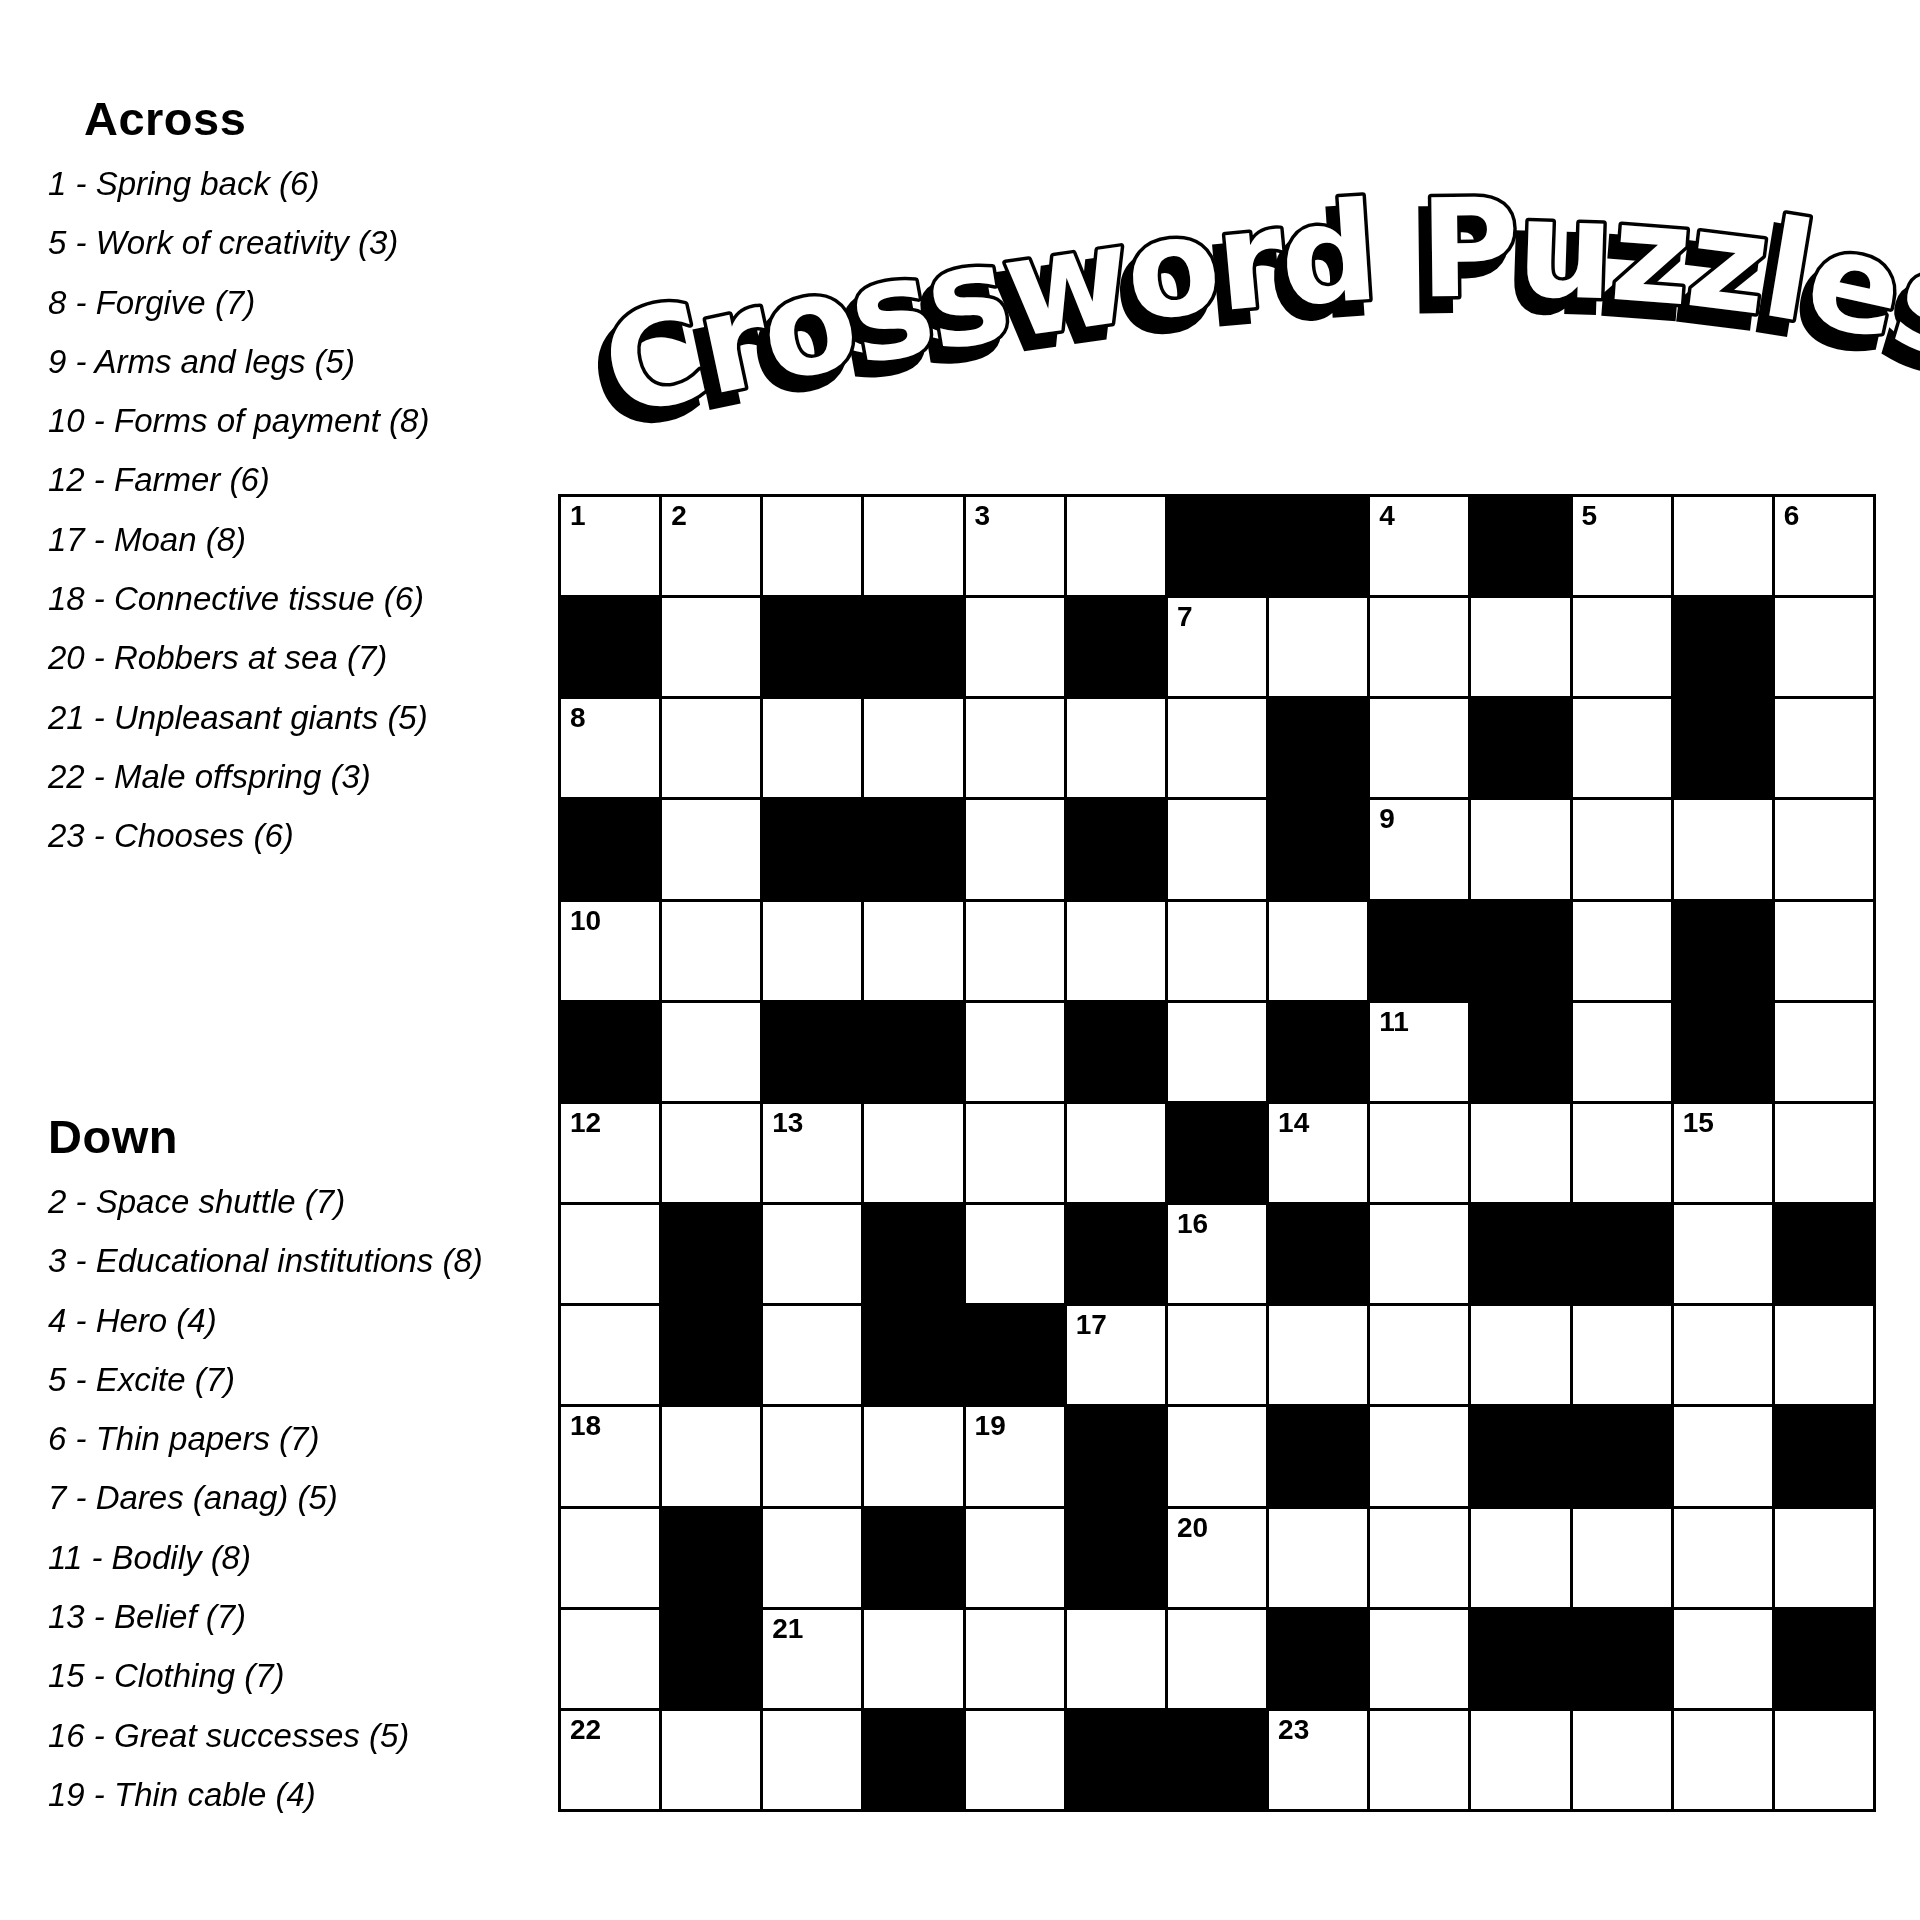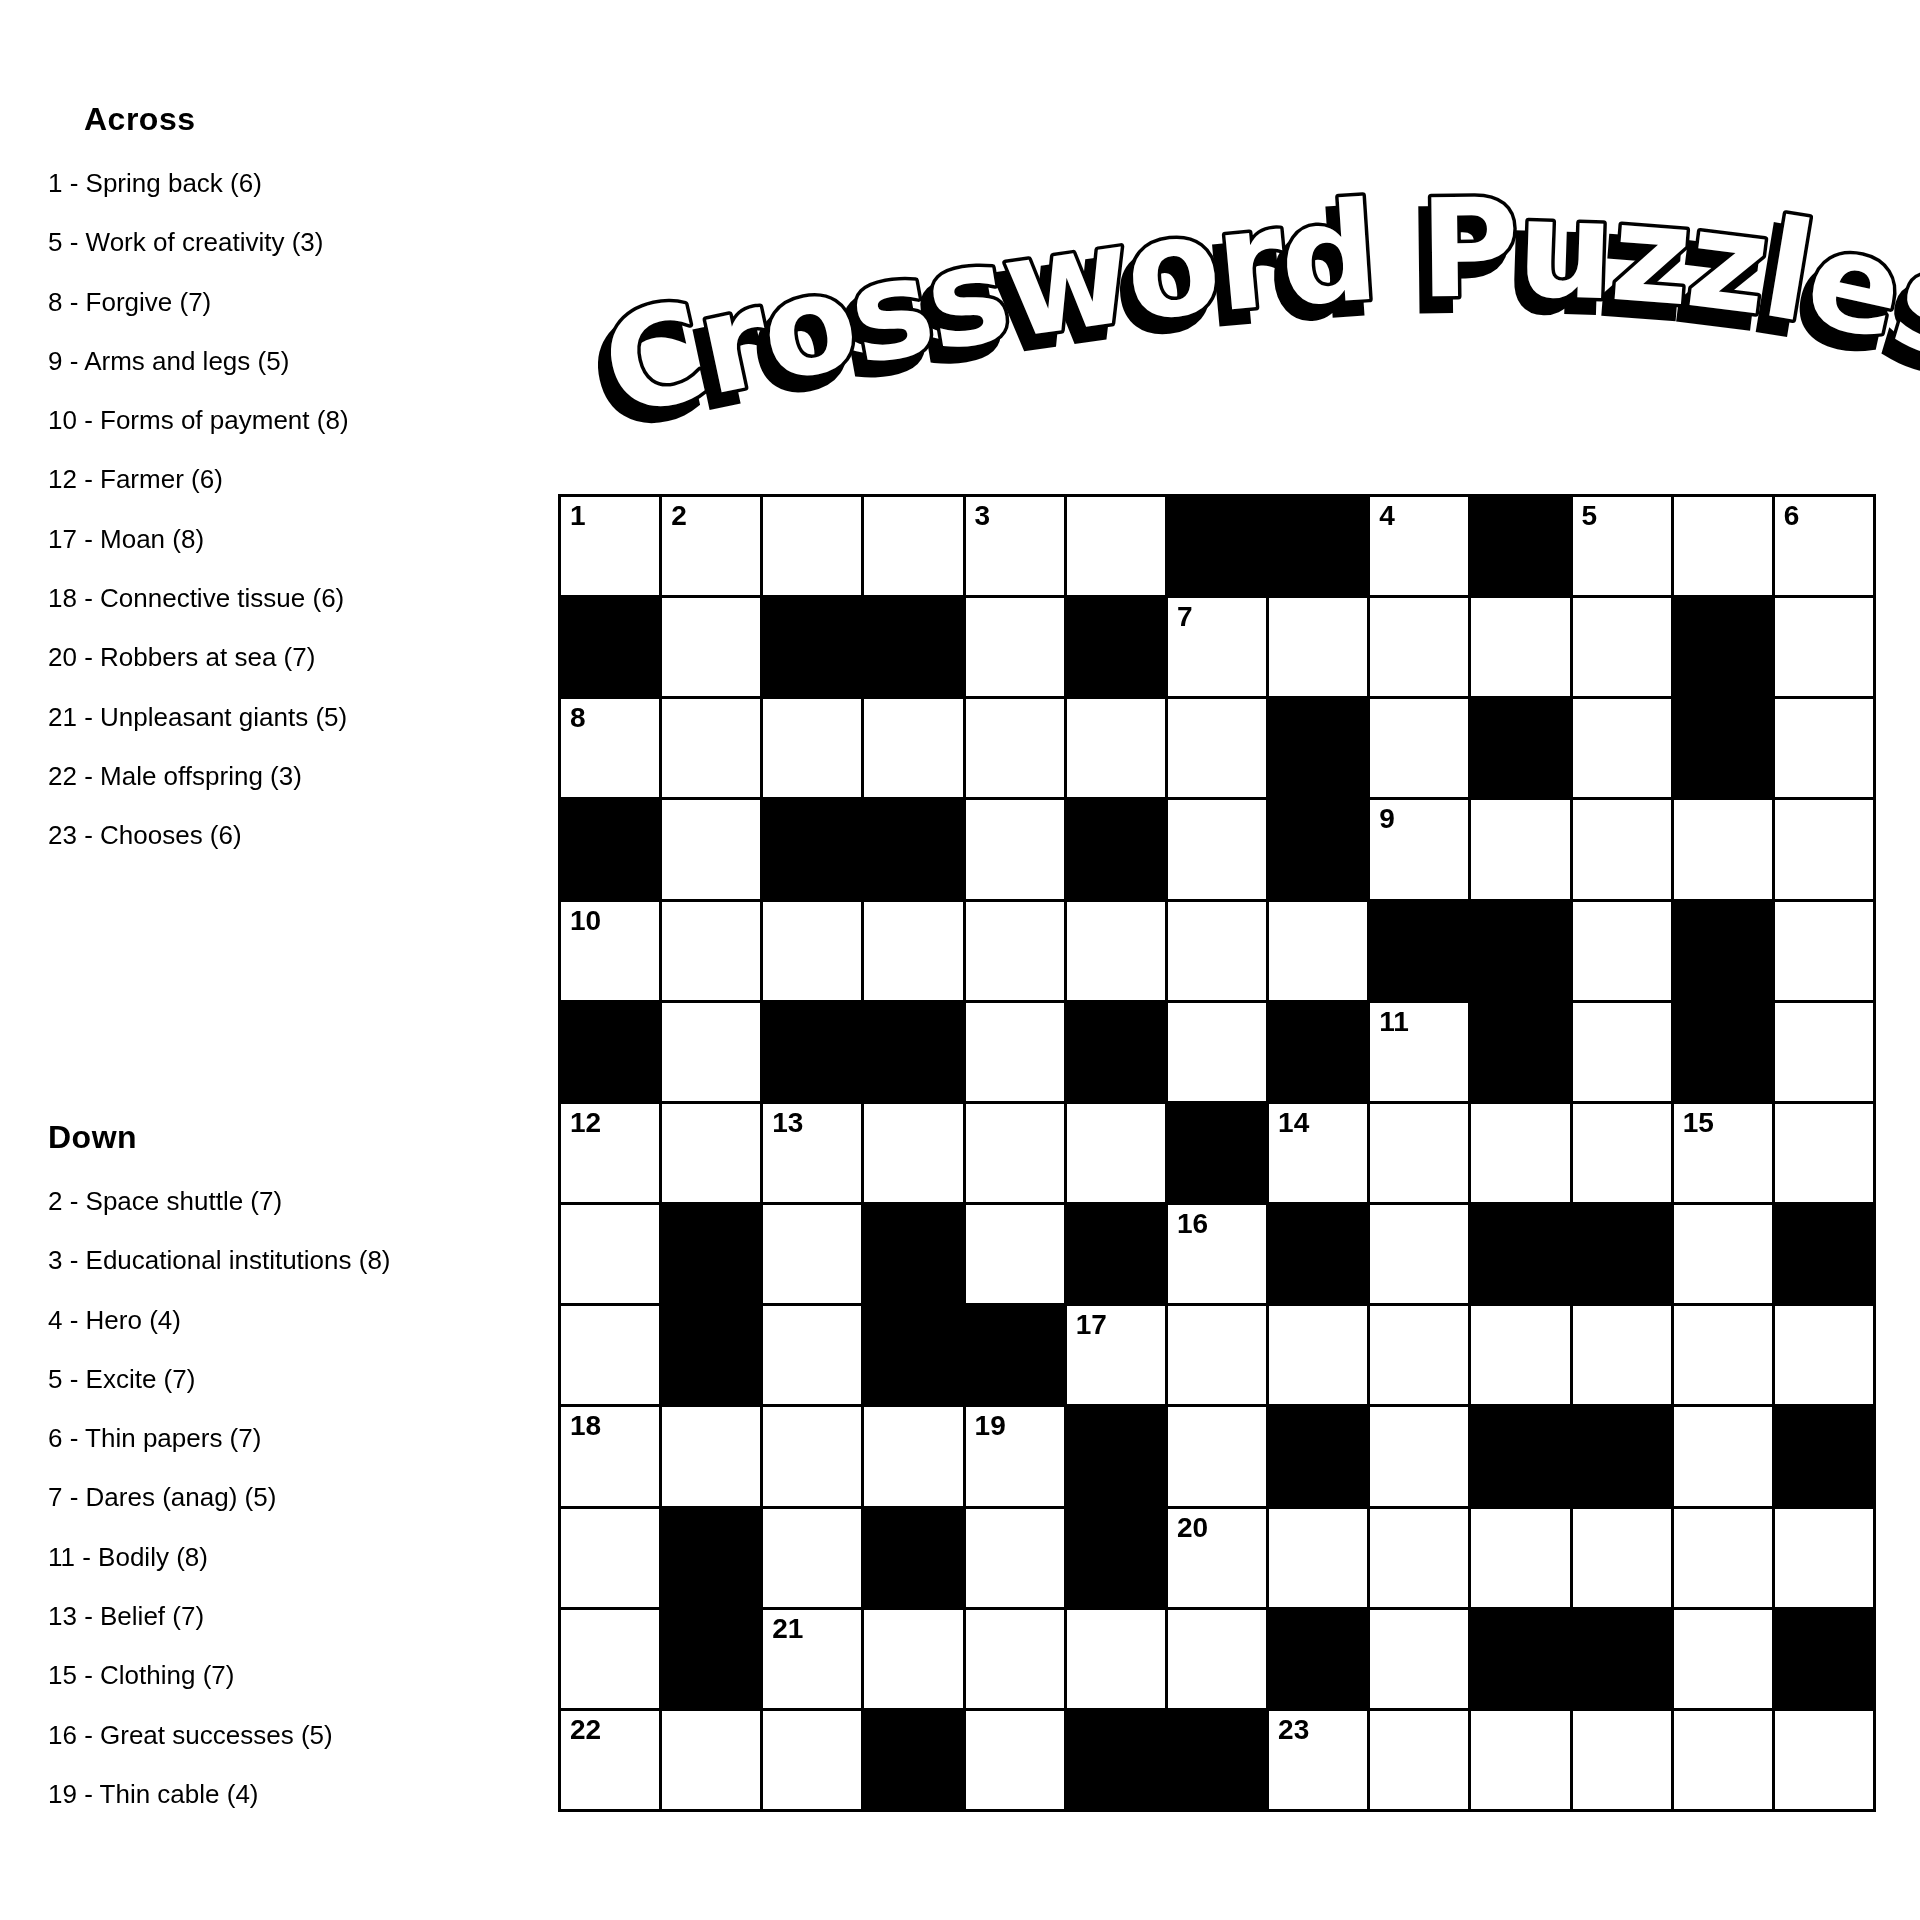--- a/index.html
+++ b/index.html
@@ -4,24 +4,24 @@
 <style>
   * { margin:0; padding:0; box-sizing:border-box; }
   html,body { width:1920px; height:1920px; background:#ffffff; overflow:hidden;
               font-family:"Liberation Sans", sans-serif; color:#000; }
   .page { position:relative; width:1920px; height:1920px; background:#fff; }
 
   
   .clue-section { position:absolute; left:48px; width:520px; }
   #across-section { top:92px; }
   #down-section { top:1110px; }
-  .clues-header { font-size:32px; font-weight:bold; line-height:54px; letter-spacing:0.5px; }
+  .clues-header { font-size:47px; font-weight:bold; line-height:54px; letter-spacing:0.5px; }
   #across-section .clues-header { margin-left:36px; }
   .clue-list { margin-top:8px; }
-  .clue-line { font-size:26px; line-height:59.3px; white-space:nowrap; font-weight:400; }
+  .clue-line { font-size:33px; line-height:59.3px; white-space:nowrap; font-weight:400;font-style:italic; }
 
   
   #title-svg { position:absolute; left:575px; top:128px; overflow:visible; }
   #title-svg text { font-family:"DejaVu Sans","Liberation Sans",sans-serif;
                     font-weight:bold; font-size:136px; letter-spacing:-4px; }
 
   
   .grid-wrap { position:absolute; left:558px; top:494px; width:1318px; height:1318px;
                background:#000; padding:3px; display:grid;
                grid-template-columns:repeat(13,1fr); grid-template-rows:repeat(13,1fr);

